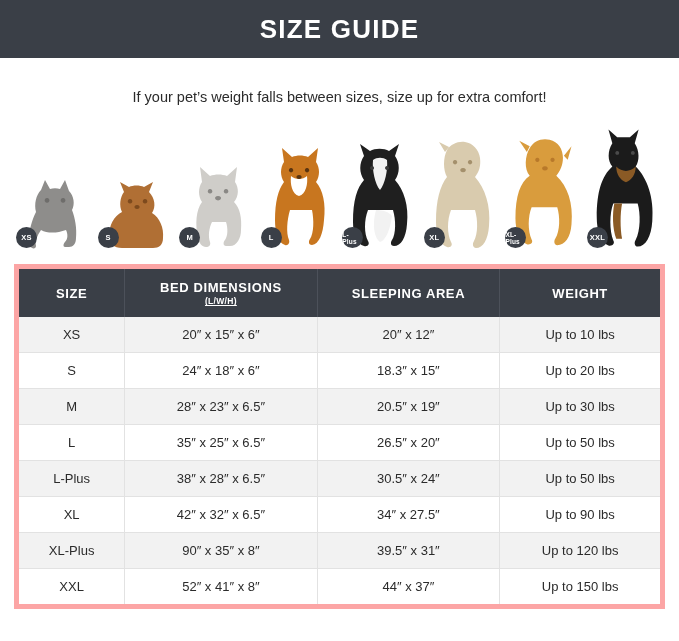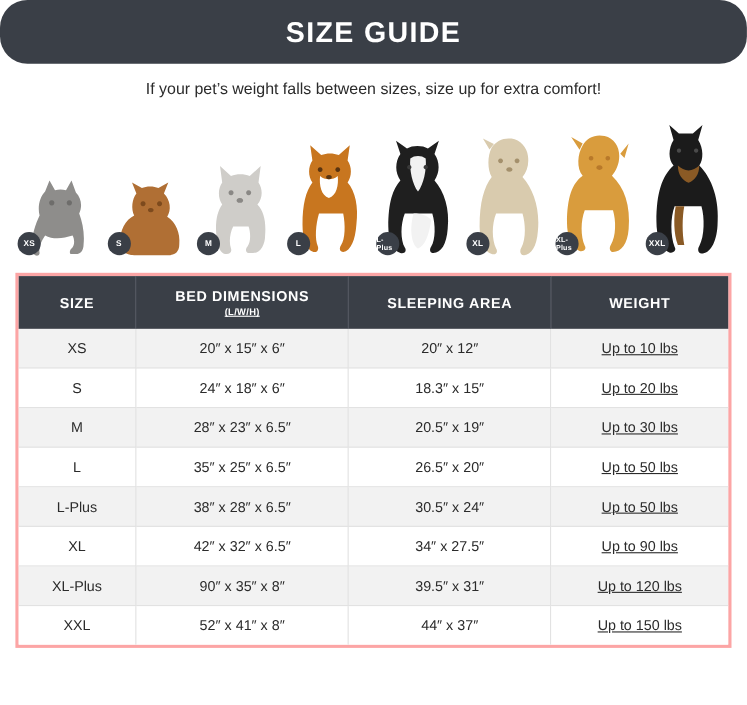--- a/index.html
+++ b/index.html
@@ -20,31 +20,30 @@
     height: 641px;
     box-sizing: border-box;
   }
   
   .header {
     height: 58px;
     background: #3a3f47;
     display: flex;
     align-items: center;
     justify-content: center;
-    border-radius: 25px;
   }
   .header-title {
     color: #ffffff;
     font-size: 26px;
     font-weight: bold;
     letter-spacing: 1.2px;
   }
   
   .subtitle {
-    margin: 12px 18px 0 18px;
+    margin: 28px 18px 0 18px;
     text-align: center;
     font-size: 14.5px;
     line-height: 1.55;
     color: #2b2b2b;
   }
   .subtitle .line { display: block; }
   
   .animals {
     position: relative;
     height: 130px;
@@ -77,21 +76,21 @@
     font-weight: bold;
     display: flex;
     align-items: center;
     justify-content: center;
     letter-spacing: 0.2px;
   }
   .badge.wide { font-size: 6.5px; }
   
   .table-wrap {
     margin: 14px 14px 0 14px;
-    border: 3px solid #fca5a5;
+    border: 5px solid #fca5a5;
   }
   table {
     width: 100%;
     border-collapse: collapse;
     table-layout: fixed;
   }
   thead th {
     background: #3a3f47;
     color: #ffffff;
     font-size: 13px;
@@ -112,21 +111,21 @@
     text-decoration: underline;
   }
   tbody td {
     font-size: 13px;
     text-align: center;
     padding: 10px 4px;
     border-right: 1px solid #e2e2e2;
     border-bottom: 1px solid #e2e2e2;
     color: #2b2b2b;
   }
-  tbody td:last-child { border-right: none; text-decoration: underline; }
+  tbody td:last-child { border-right: none; }
   tbody tr:nth-child(odd) td { background: #f2f2f2; }
   tbody tr:nth-child(even) td { background: #ffffff; }
   tbody tr:last-child td { border-bottom: none; }
   col.c1 { width: 16.5%; }
   col.c2 { width: 30%; }
   col.c3 { width: 28.5%; }
   col.c4 { width: 25%; }
 </style>
 </head>
 <body>

